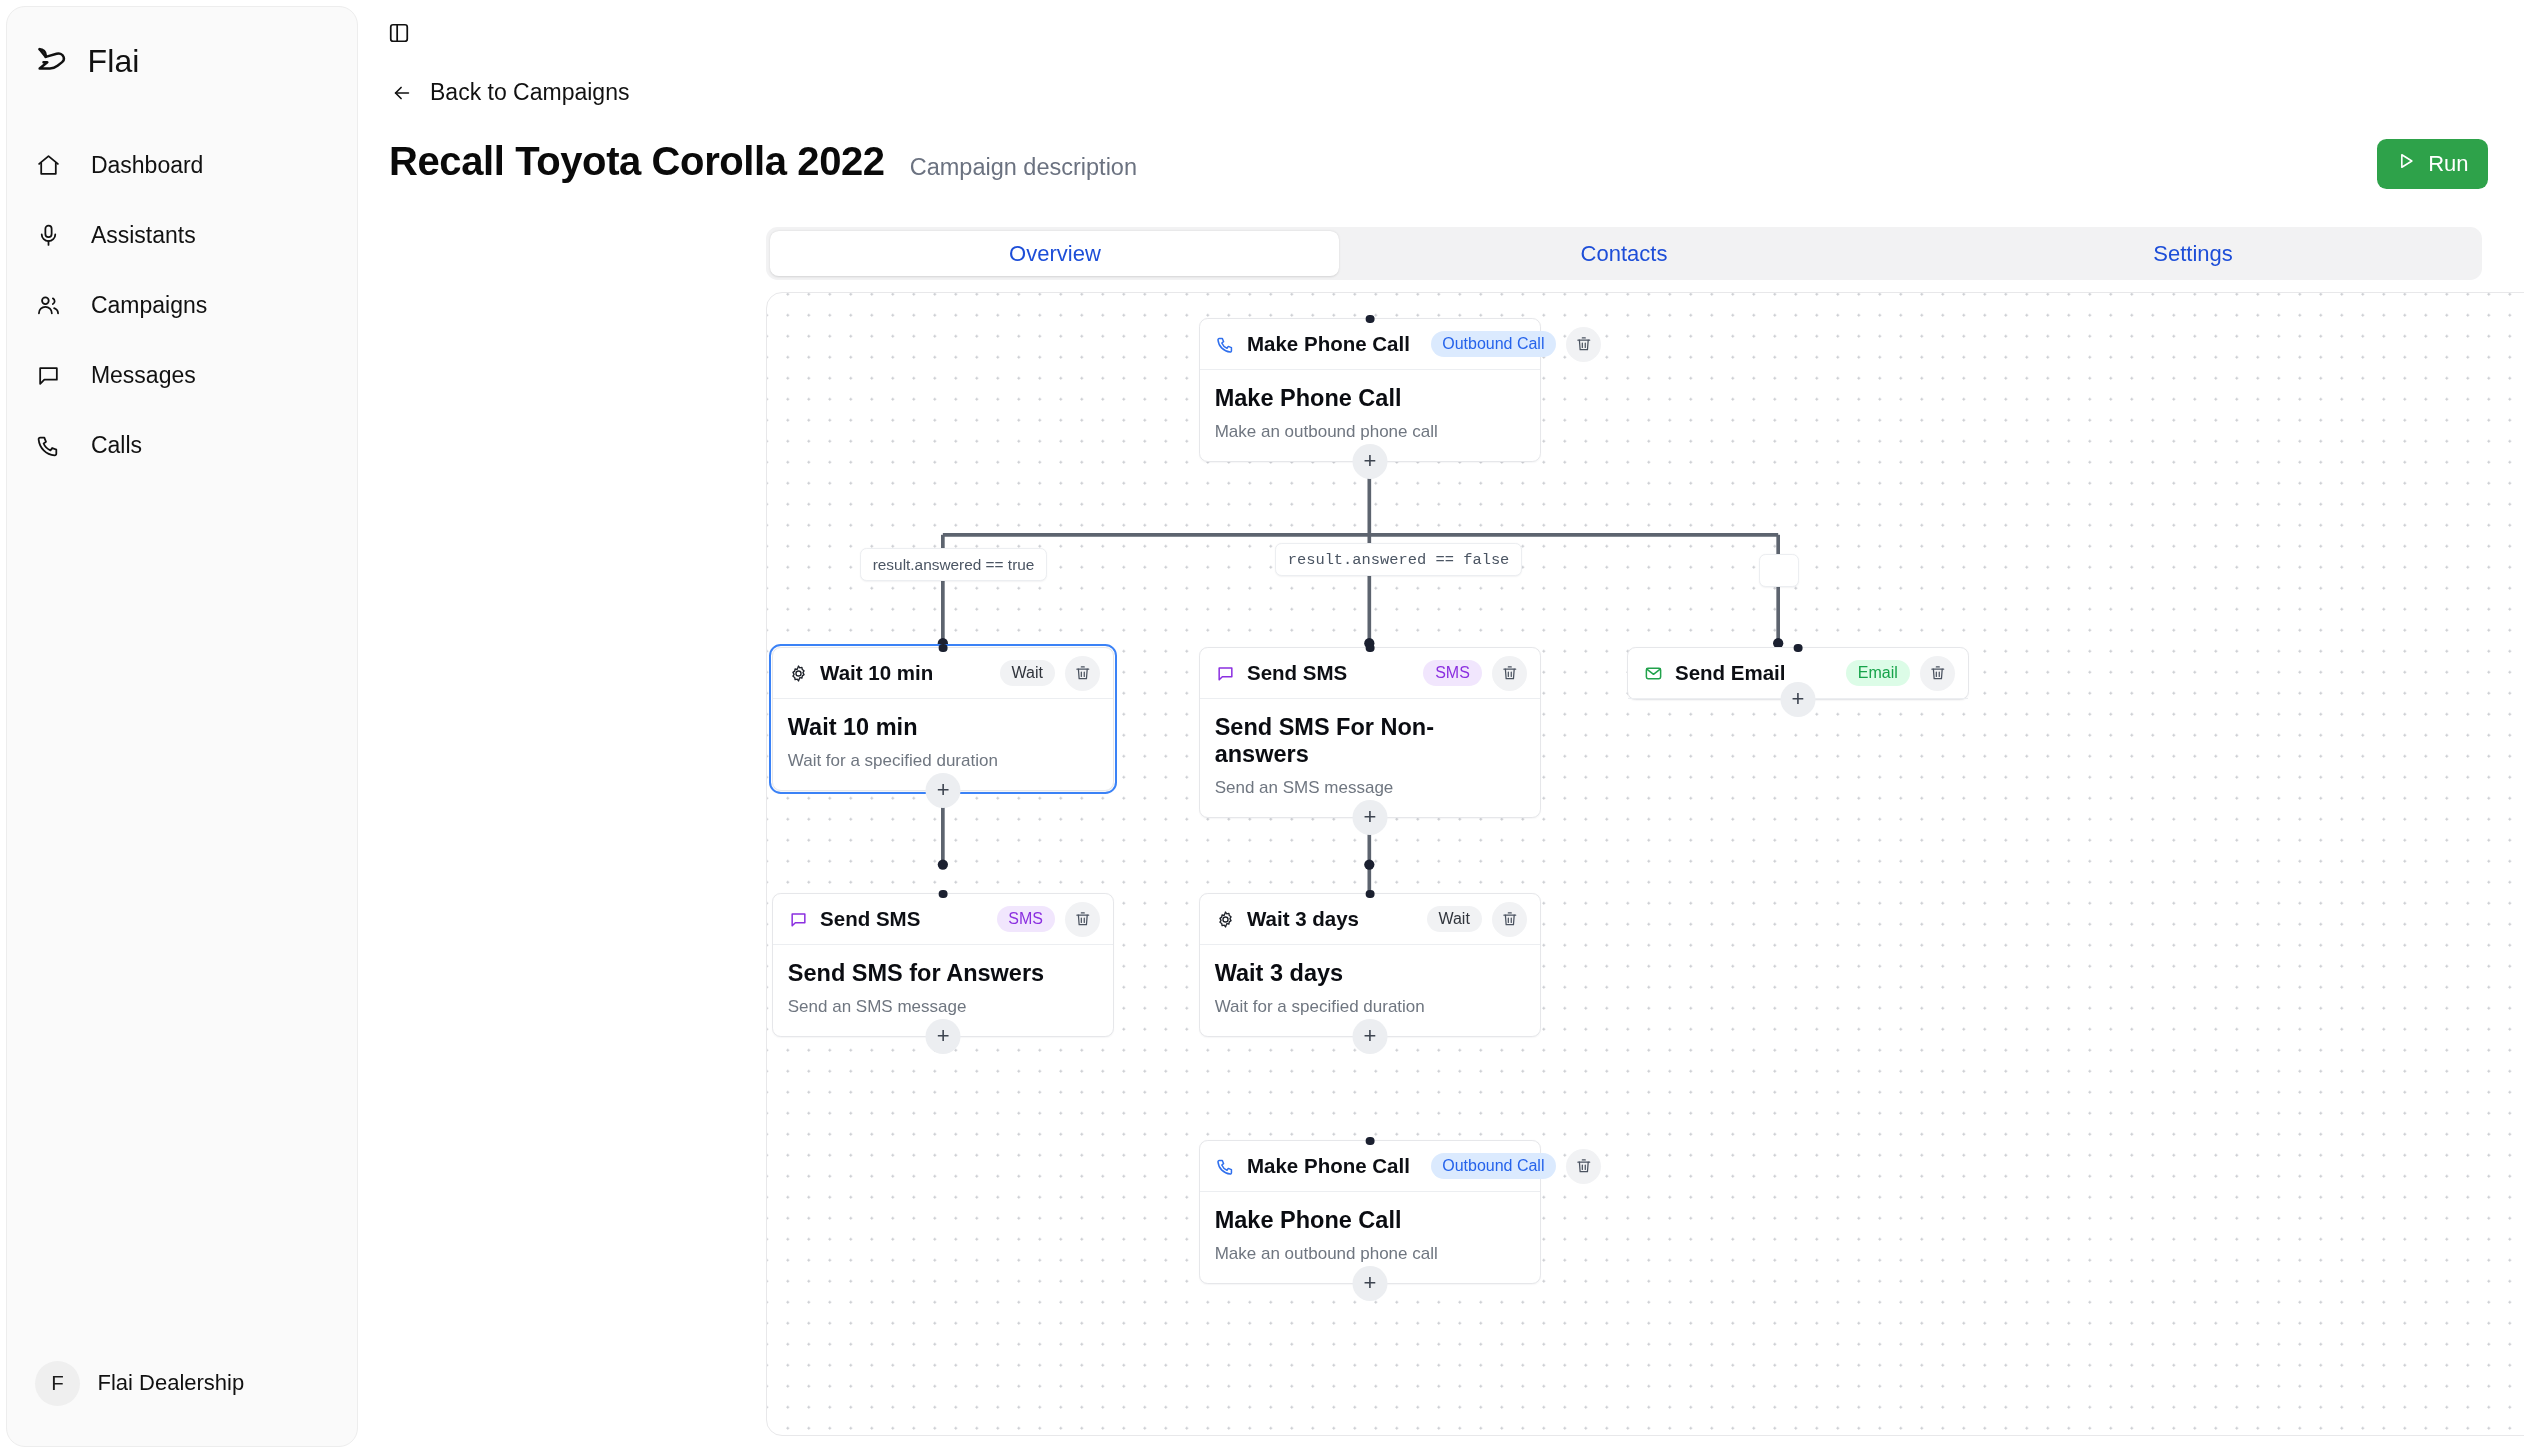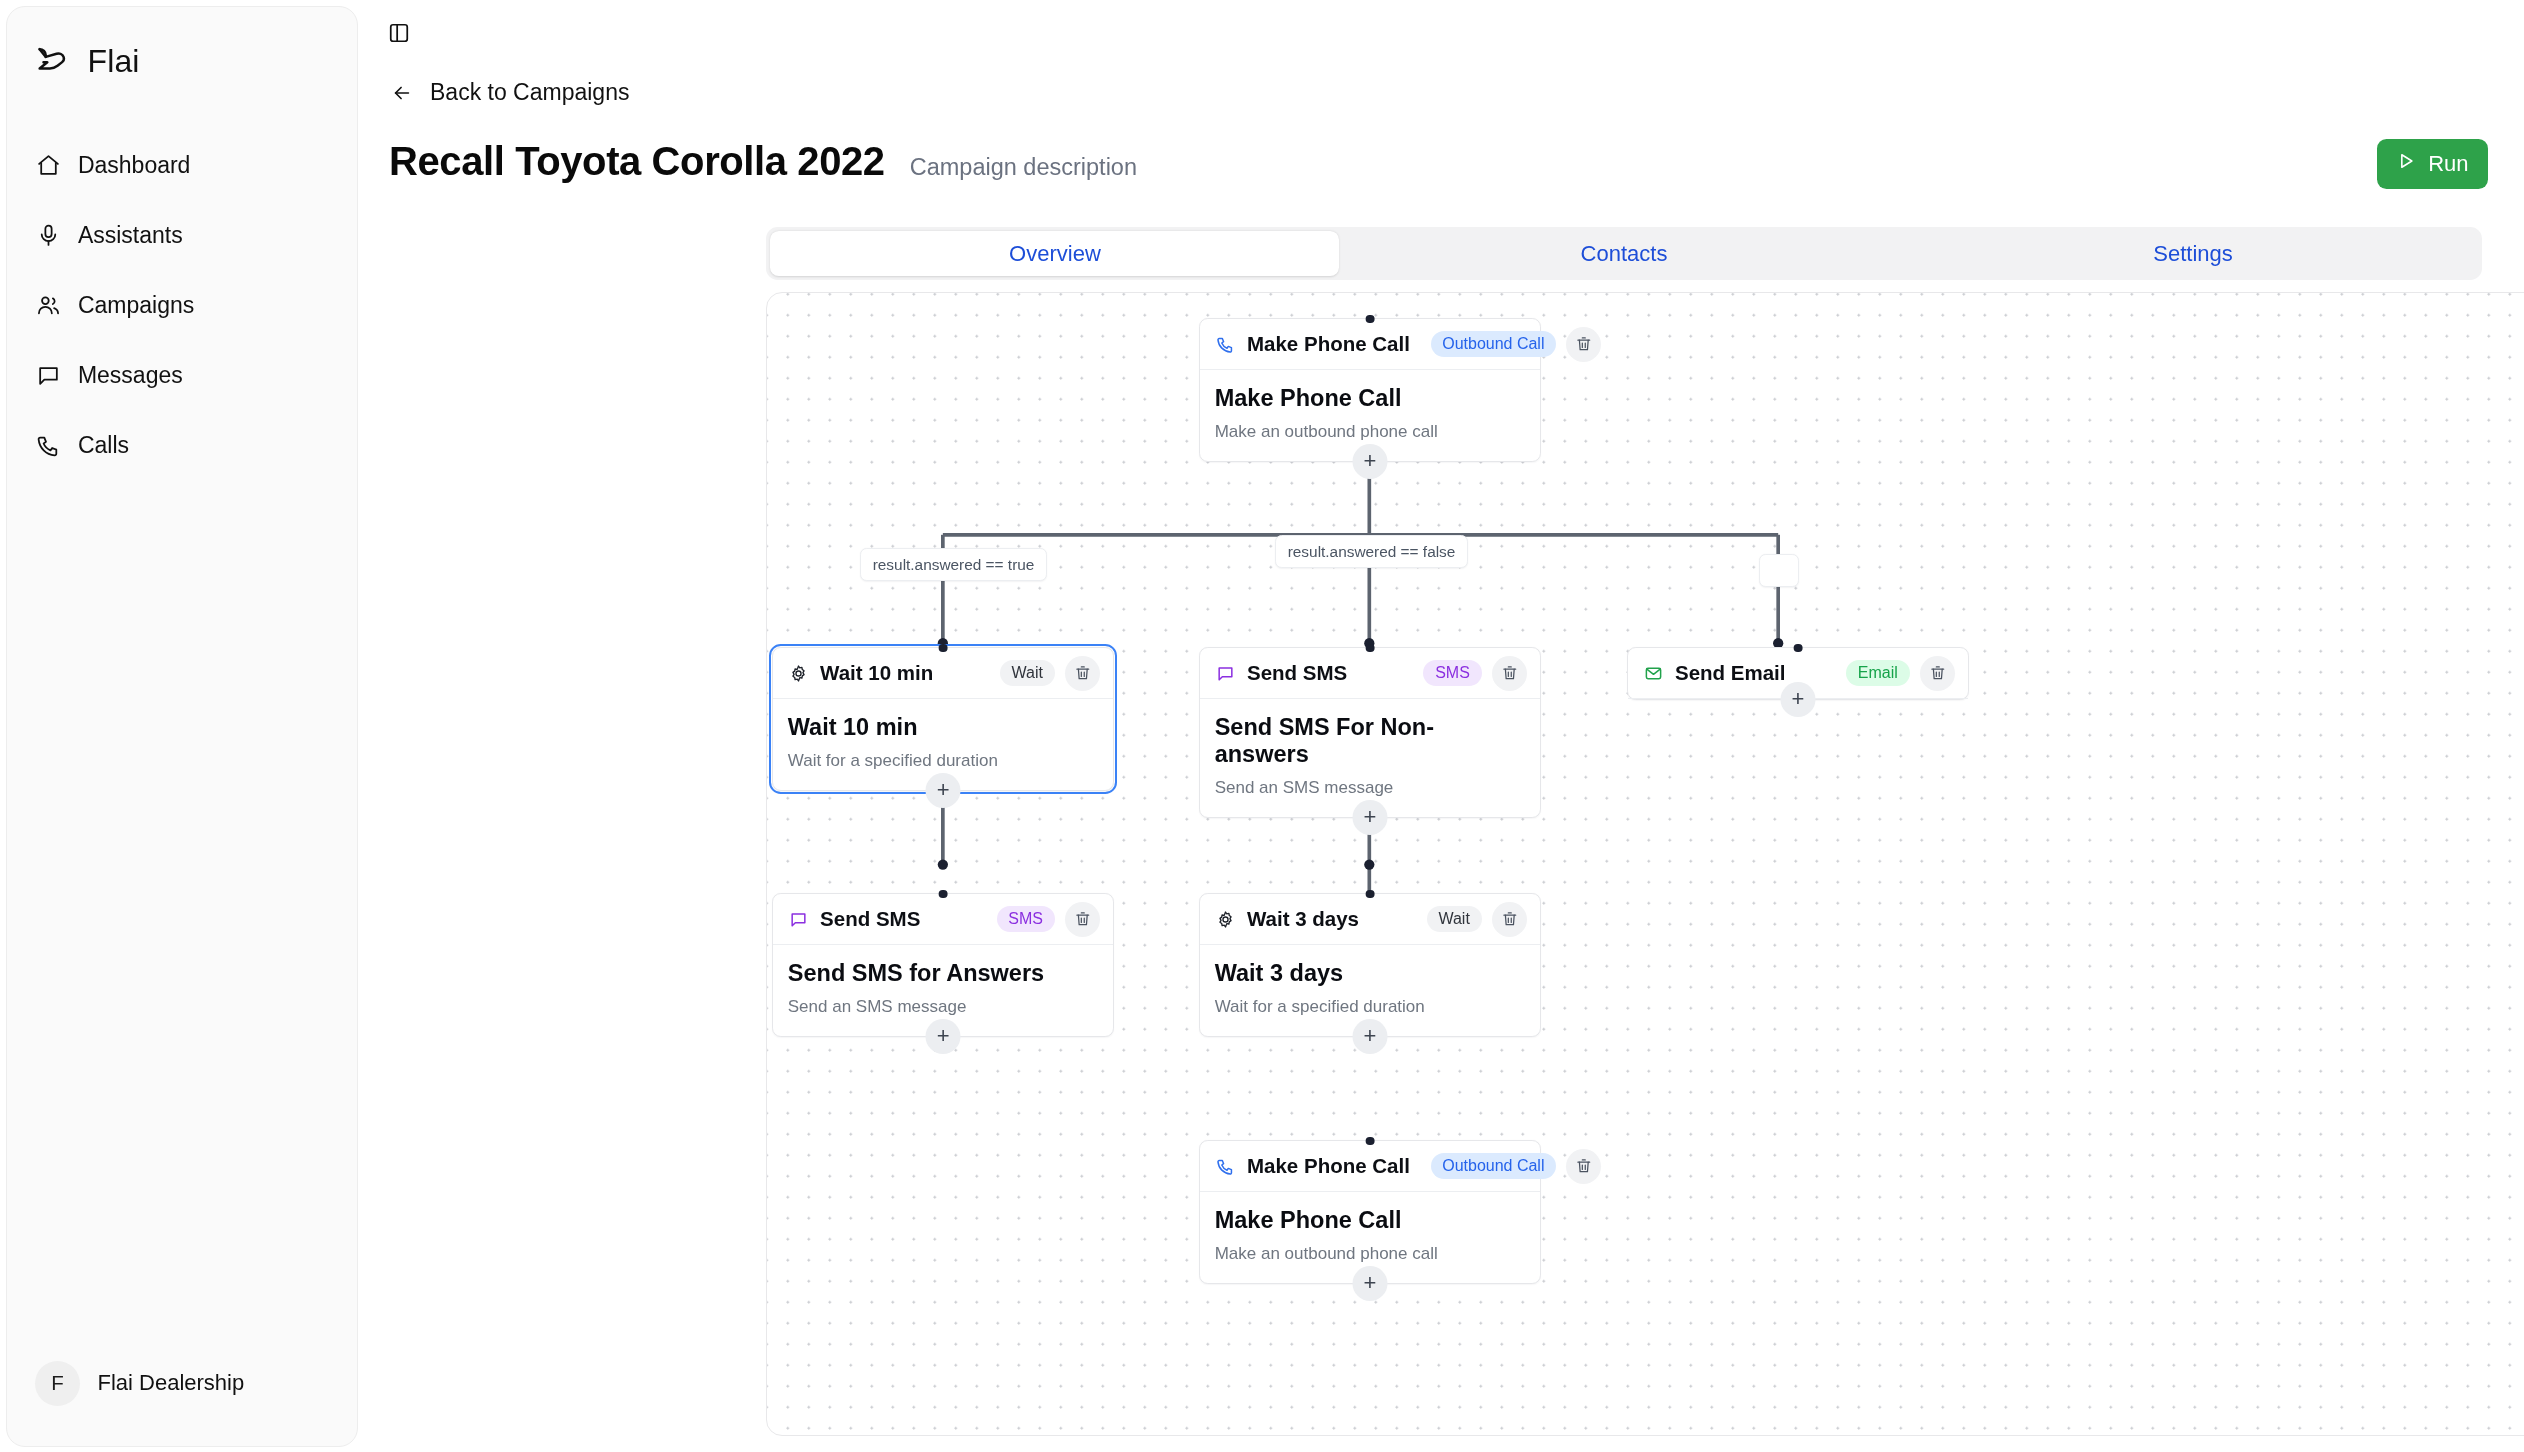--- a/index.html
+++ b/index.html
@@ -22,21 +22,21 @@
   }
   .brand {
     display: flex; align-items: center; gap: 14.7px;
     padding: 28px 0 0 28px; height: 81px;
   }
   .brand-mark { width: 38px; height: 38px; display: flex; align-items: center; justify-content: center; }
   .brand-name { font-size: 32px; font-weight: 400; color: #111111; letter-spacing: 0.1px; }
 
   .nav { margin-top: 43px; display: flex; flex-direction: column; }
   .nav-item {
-    display: flex; align-items: center; gap: 15px;
+    display: flex; align-items: center; gap: 28px;
     height: 70px; padding-left: 28px; cursor: pointer;
     color: #111111;
   }
   .nav-ico { width: 28px; height: 28px; display: flex; align-items: center; justify-content: center; flex: 0 0 28px; }
   .nav-label { font-size: 23px; font-weight: 400; }
 
   .spacer { flex: 1 1 auto; }
   .account {
     display: flex; align-items: center; gap: 17.6px;
     padding: 0 0 40px 28px;
@@ -327,21 +327,21 @@
           <circle cx="240" cy="478" r="7"></circle>
           <circle cx="822" cy="478" r="7"></circle>
           <circle cx="1380" cy="478" r="7"></circle>
           <circle cx="240" cy="780" r="7"></circle>
           <circle cx="822" cy="780" r="7"></circle>
           <circle cx="822" cy="932" r="7"></circle>
         </g>
       </svg>
 
       <div class="edge-label" style="left:84px; top:255px;margin-left:9px;">result.answered == true</div>
-      <div class="edge-label" style="left:508px; top:242px;">result.answered == false</div>
+      <div class="edge-label" style="left:508px; top:250px;font-family:Liberation Mono, monospace;">result.answered == false</div>
       <div class="edge-label" style="left:992px; top:261px; padding:6.6px 11.7px; min-width:40px;">&nbsp;</div>
 
       <div class="node" style="left:432px; top:25px;">
         <span class="port-in"></span>
         <div class="node-head">
           <span class="node-ico">
             <svg width="19" height="19" viewBox="0 0 24 24" fill="none" stroke="#2f6fed" stroke-width="1.9" stroke-linecap="round" stroke-linejoin="round">
               <path d="M4 4.5h4l1.6 4-2.3 1.6a12 12 0 0 0 6.6 6.6l1.6-2.3 4 1.6v4a1.5 1.5 0 0 1-1.6 1.5C9.6 20.7 3.3 14.4 2.5 6.1A1.5 1.5 0 0 1 4 4.5z"></path>
             </svg>
           </span>

